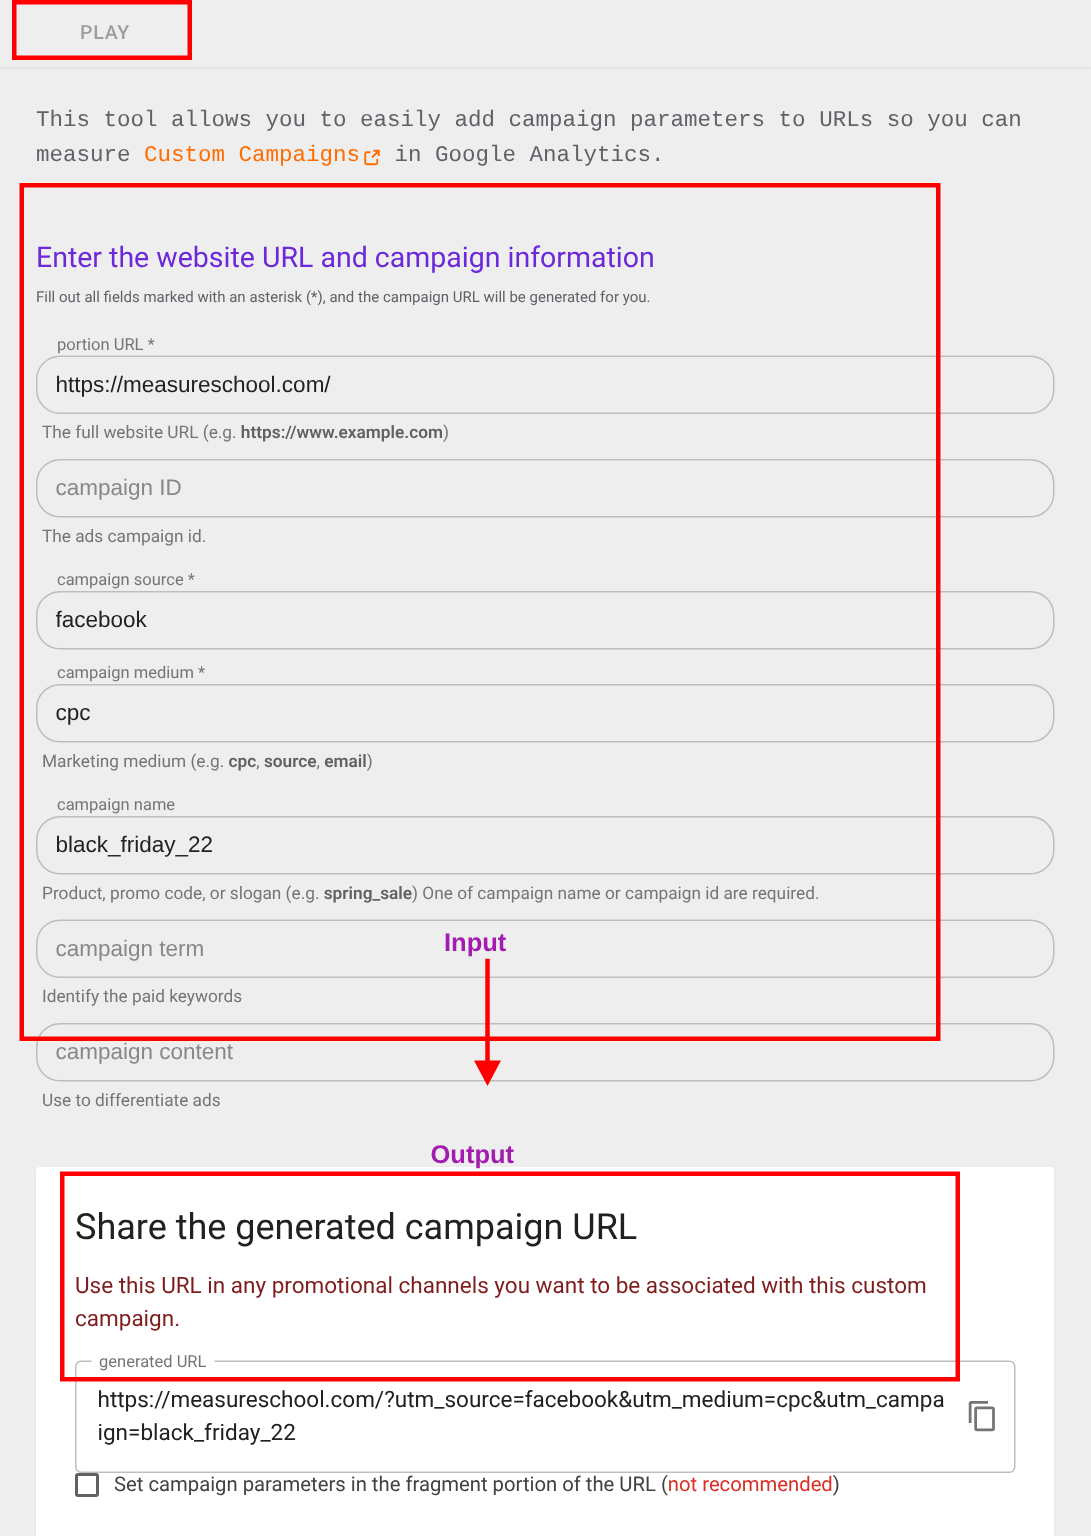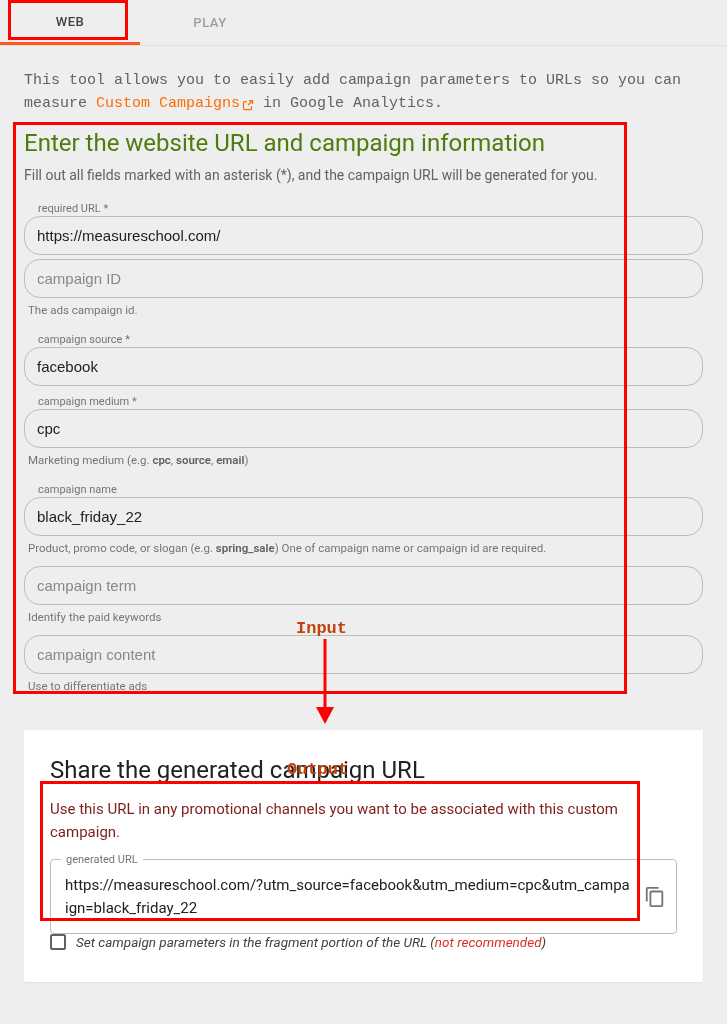--- a/index.html
+++ b/index.html
@@ -44,27 +44,28 @@
   .ext-icon {
     display: inline-block;
     width: 12px; height: 12px;
     vertical-align: middle;
     margin-left: 2px;
   }
   .form-section {
     padding: 2px 24px 10px 24px;
   }
   .form-section h2 {
-    font-size: 24px;
+    font-size: 19px;
     font-weight: 400;
     margin-bottom: 10px;
-    color: #4d7c0f;
+    color: #6d28d9;
+    margin-top: 31px;
   }
   .sub {
-    font-size: 14px;
+    font-size: 10px;
     color: #5f6368;
     margin-bottom: 14px;
   }
   .field {
     margin-bottom: 4px;
   }
   .field-label {
     font-size: 11px;
     color: #757575;
     margin-left: 10px;
@@ -137,78 +138,77 @@
     width: 22px; height: 22px;
     cursor: pointer;
     color: #757575;
   }
   .frag-row {
     display: flex;
     align-items: center;
     font-size: 13.5px;
     color: #424242;
     margin-bottom: 12px;
-    font-style: italic;
   }
   .checkbox {
     width: 16px; height: 16px;
     border: 2px solid #616161;
     border-radius: 2px;
     margin-right: 10px;
     cursor: pointer;
     flex-shrink: 0;
   }
   .not-rec { color: #d93025; }
   
   .anno {
     position: absolute;
     border: 3px solid #f00;
     pointer-events: none;
     z-index: 50;
   }
   .anno-label {
     position: absolute;
-    color: #c2410c;
-    font-family: Liberation Mono, monospace;
+    color: #a21caf;
+    font-family: Liberation Sans, sans-serif;
     font-weight: 700;
     font-size: 17px;
     pointer-events: none;
     z-index: 51;
   }
   .arrow {
     position: absolute;
     pointer-events: none;
     z-index: 51;
   }
   .root { position: relative; }
 </style>
 </head>
 <body>
 
 <div class="root">
 
   <div class="tabs">
-    <div class="tab active">WEB</div>
     <div class="tab">PLAY</div>
   </div>
 
   <div class="intro">
     <span>This tool allows you to easily add campaign parameters to URLs so you can measure </span><a href="#"><span>Custom Campaigns</span><span class="ext-icon"><svg viewBox="0 0 24 24" fill="none" stroke="#ff6d00" stroke-width="2.5">
             <path d="M14 3h7v7M21 3l-9 9M19 14v5a2 2 0 0 1-2 2H5a2 2 0 0 1-2-2V7a2 2 0 0 1 2-2h5"></path>
           </svg></span></a><span> in Google Analytics.</span>
   </div>
 
   <div class="form-section">
     <h2>Enter the website URL and campaign information</h2>
     <div class="sub">Fill out all fields marked with an asterisk (*), and the campaign URL will be generated for you.</div>
 
     <div class="field">
-      <div class="field-label">required URL *</div>
+      <div class="field-label">portion URL *</div>
       <input type="text" value="https://measureschool.com/" style="">
     </div>
+    <div class="helper"><span>The full website URL (e.g. </span><b>https://www.example.com</b><span>)</span></div>
 
     <div class="field">
       <input type="text" placeholder="campaign ID" style="">
     </div>
     <div class="helper">The ads campaign id.</div>
 
     <div class="field">
       <div class="field-label">campaign source *</div>
       <input type="text" value="facebook" style="">
     </div>

